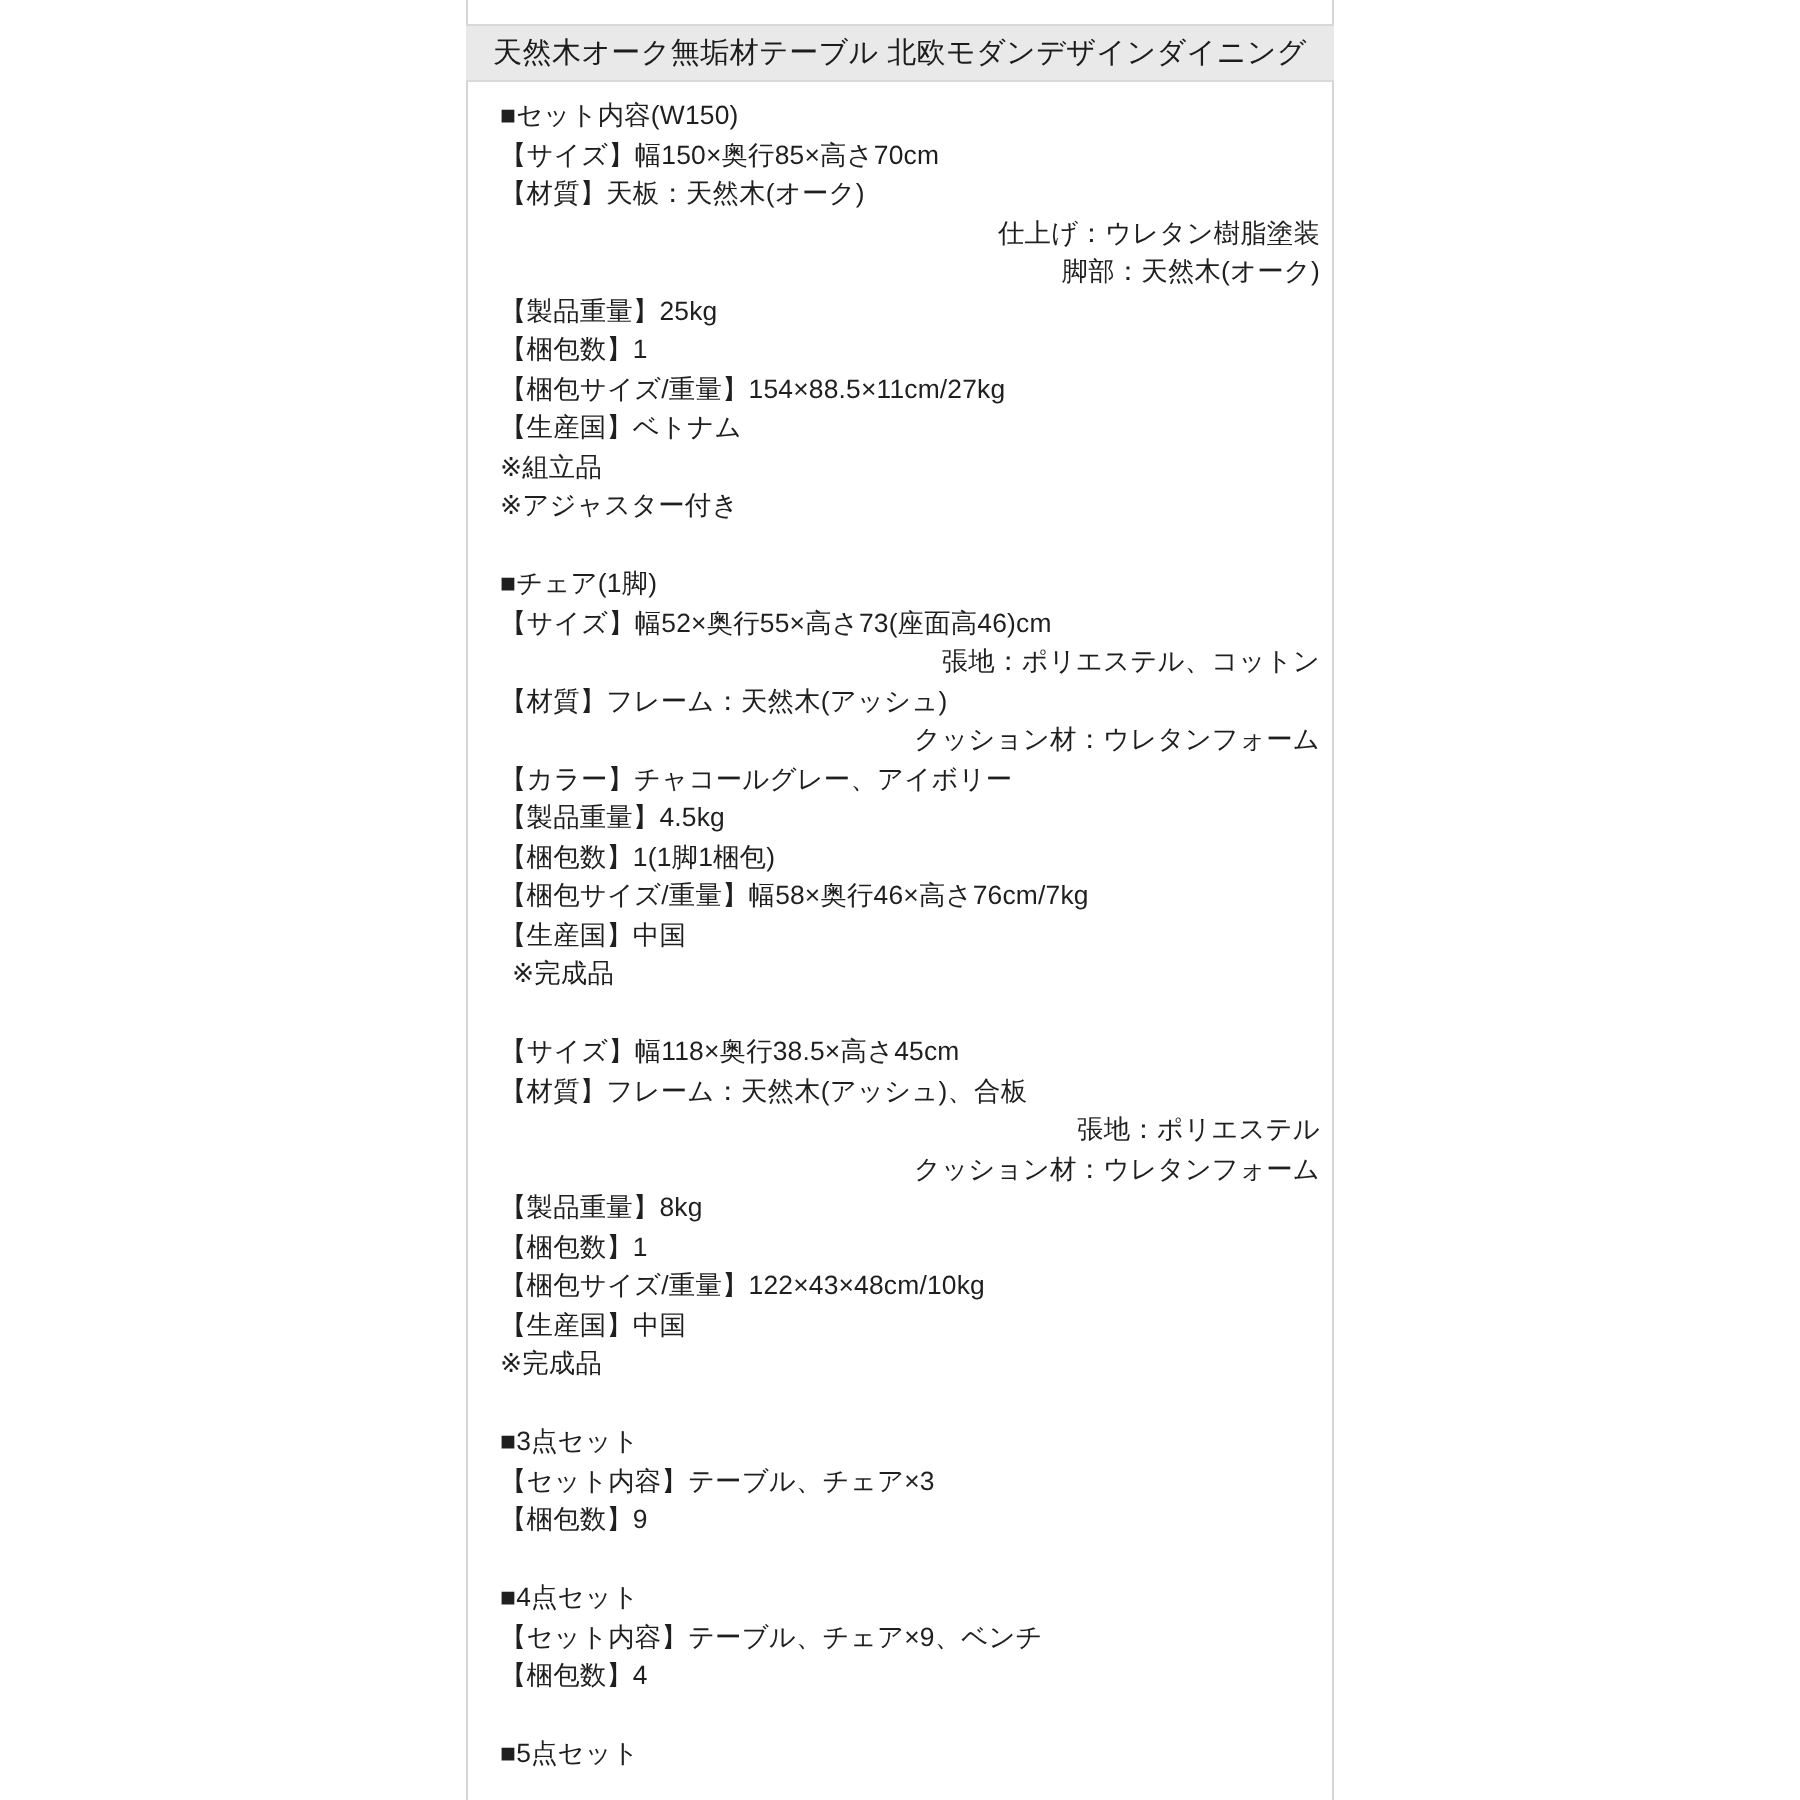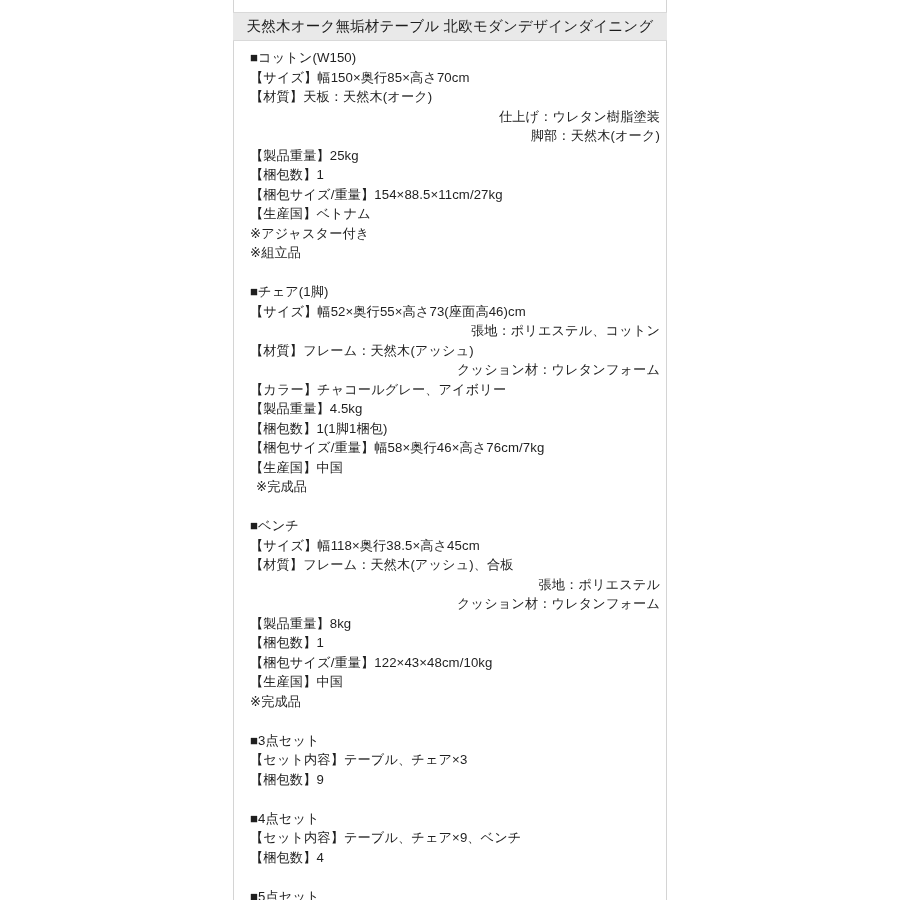--- a/index.html
+++ b/index.html
@@ -81,45 +81,44 @@
 
 <div class="page">
 
   <div class="panel"></div>
 
   <div class="title-bar">
     <span class="title-text">天然木オーク無垢材テーブル 北欧モダンデザインダイニング</span>
   </div>
 
   <div class="content">
-      <div class="line">■コットン(W150)</div>
+      <div class="line">■セット内容(W150)</div>
       <div class="line">【サイズ】幅150×奥行85×高さ70cm</div>
       <div class="line">【材質】天板：天然木(オーク)</div>
       <div class="line indent">仕上げ：ウレタン樹脂塗装</div>
       <div class="line indent">脚部：天然木(オーク)</div>
       <div class="line">【製品重量】25kg</div>
       <div class="line">【梱包数】1</div>
       <div class="line">【梱包サイズ/重量】154×88.5×11cm/27kg</div>
       <div class="line">【生産国】ベトナム</div>
+      <div class="line">※組立品</div>
       <div class="line">※アジャスター付き</div>
-      <div class="line">※組立品</div>
       <div class="spacer"></div>
       <div class="line">■チェア(1脚)</div>
       <div class="line">【サイズ】幅52×奥行55×高さ73(座面高46)cm</div>
       <div class="line indent">張地：ポリエステル、コットン</div>
       <div class="line">【材質】フレーム：天然木(アッシュ)</div>
       <div class="line indent">クッション材：ウレタンフォーム</div>
       <div class="line">【カラー】チャコールグレー、アイボリー</div>
       <div class="line">【製品重量】4.5kg</div>
       <div class="line">【梱包数】1(1脚1梱包)</div>
       <div class="line">【梱包サイズ/重量】幅58×奥行46×高さ76cm/7kg</div>
       <div class="line">【生産国】中国</div>
       <div class="line sub-indent">※完成品</div>
       <div class="spacer"></div>
-      <div class="line">■ベンチ</div>
       <div class="line">【サイズ】幅118×奥行38.5×高さ45cm</div>
       <div class="line">【材質】フレーム：天然木(アッシュ)、合板</div>
       <div class="line indent">張地：ポリエステル</div>
       <div class="line indent">クッション材：ウレタンフォーム</div>
       <div class="line">【製品重量】8kg</div>
       <div class="line">【梱包数】1</div>
       <div class="line">【梱包サイズ/重量】122×43×48cm/10kg</div>
       <div class="line">【生産国】中国</div>
       <div class="line">※完成品</div>
       <div class="spacer"></div>

